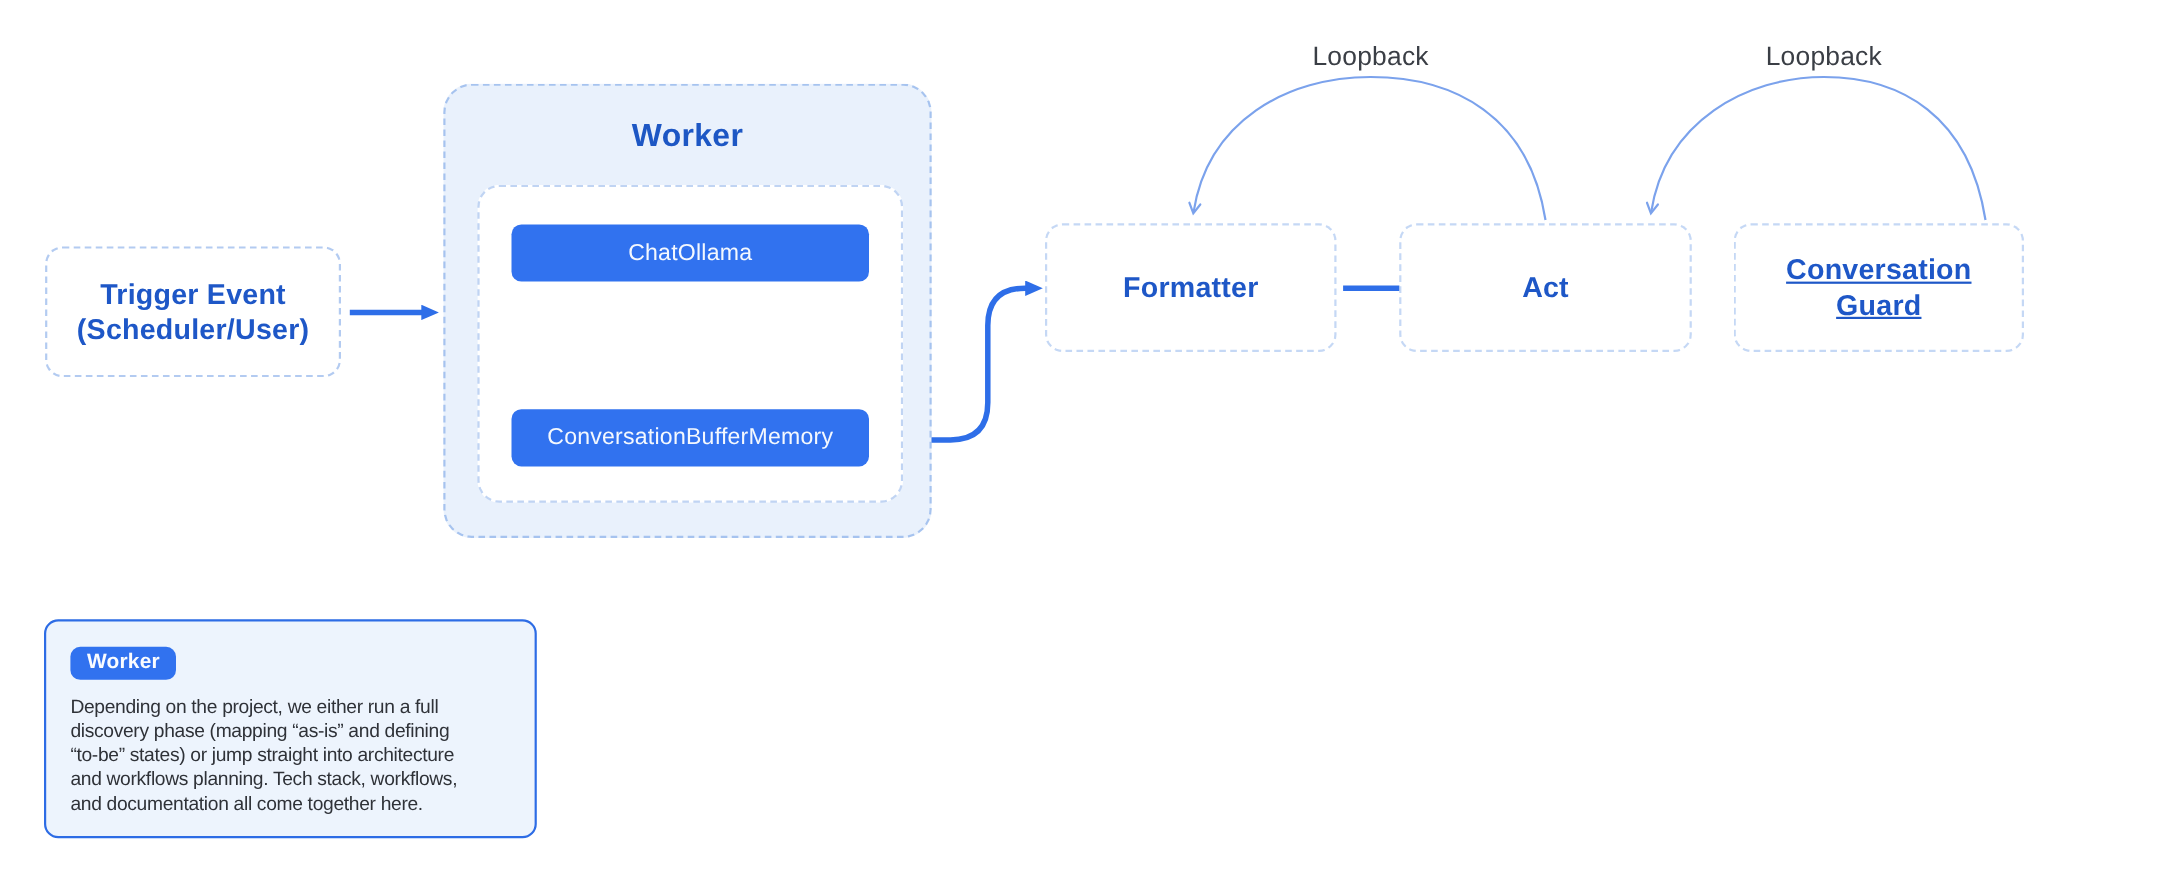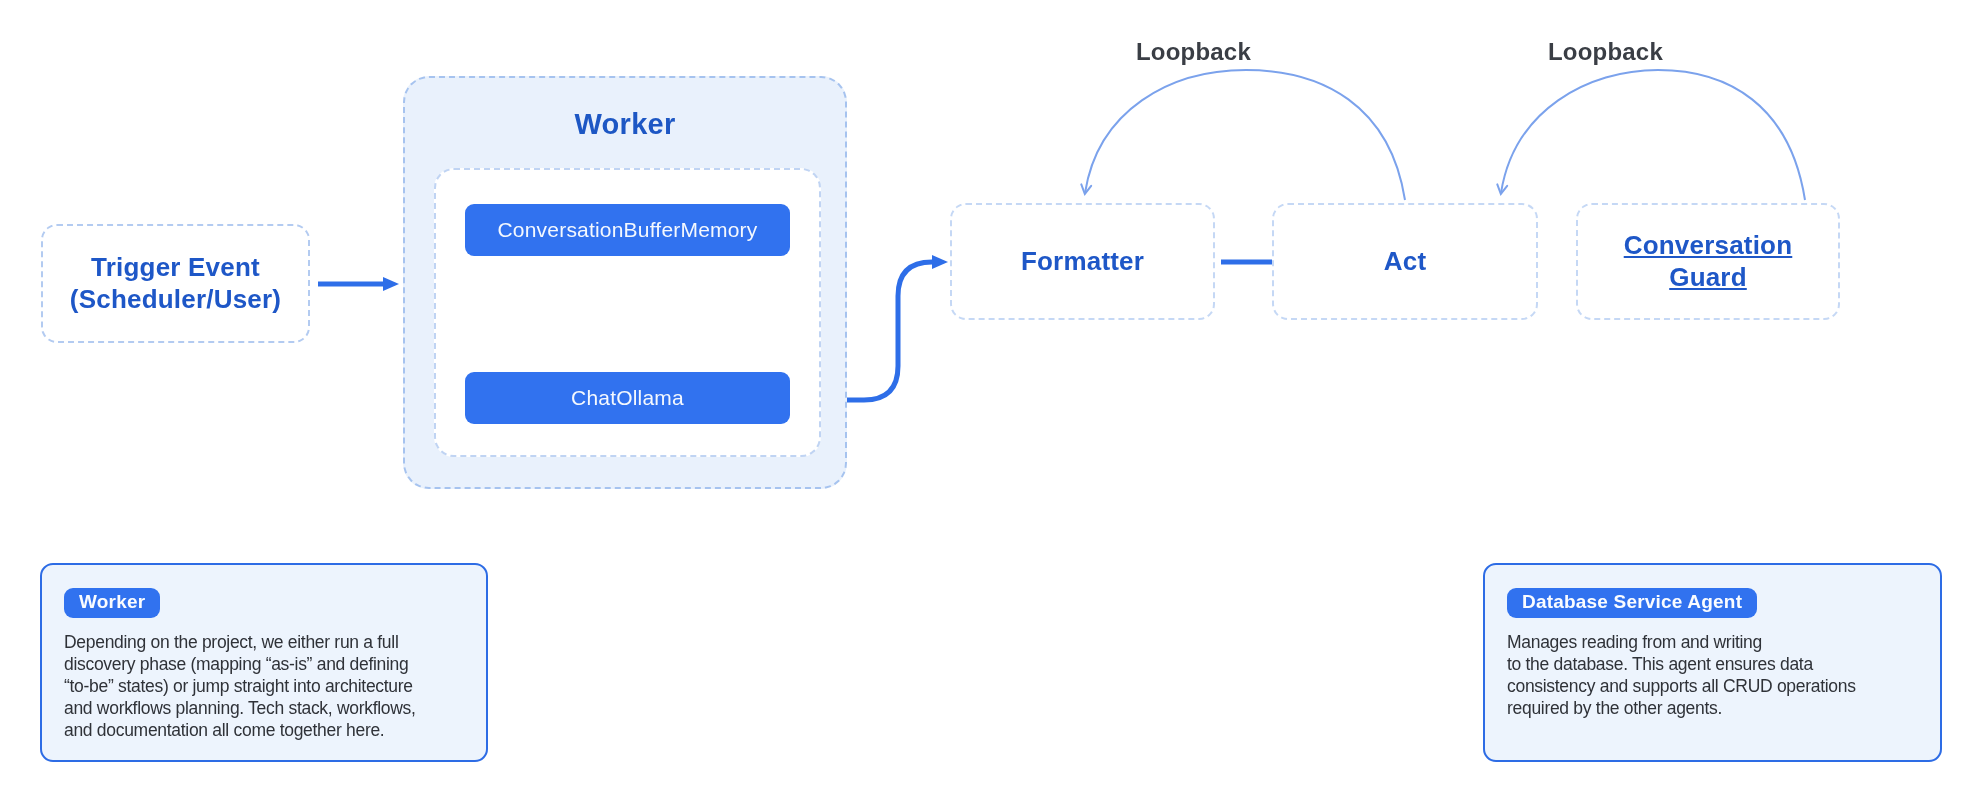--- a/index.html
+++ b/index.html
@@ -38,22 +38,22 @@
     padding:34px 29px 31px 29px;
   }
   .module{
     height:52px;border-radius:9px;background:#3172ef;
     display:flex;align-items:center;justify-content:center;
     color:#f4f8fe;font-size:21px;font-weight:500;letter-spacing:.2px;
   }
 
   
   .loopback{
-    position:absolute;top:38px;width:220px;text-align:left;
-    color:#3a3e45;font-size:24px;font-weight:700;letter-spacing:.2px;
+    position:absolute;top:38px;width:220px;text-align:center;
+    color:#3a3e45;font-size:24px;font-weight:400;letter-spacing:.2px;
   }
   .loopback.l1{left:1136px;}
   .loopback.l2{left:1548px;}
 
   
   .card{
     position:absolute;top:563px;height:199px;box-sizing:border-box;
     background:#edf4fd;border:2px solid #2d6ce5;border-radius:13px;
     padding:23px 22px;
   }
@@ -99,22 +99,22 @@
   </svg>
 
   <div class="node trigger">
     <span class="pre">Trigger Event
 (Scheduler/User)</span>
   </div>
 
   <div class="worker">
     <div class="worker-title">Worker</div>
     <div class="worker-inner">
+      <div class="module">ChatOllama</div>
       <div class="module">ConversationBufferMemory</div>
-      <div class="module">ChatOllama</div>
     </div>
   </div>
 
   <div class="node formatter">
     <span>Formatter</span>
   </div>
 
   <div class="node act">
     <span>Act</span>
   </div>
@@ -131,21 +131,14 @@
     <span class="badge">Worker</span>
     <p class="card-text pre">Depending on the project, we either run a full
 discovery phase (mapping “as-is” and defining
 “to-be” states) or jump straight into architecture
 and workflows planning. Tech stack, workflows,
 and documentation all come together here.</p>
   </div>
 
 
 
-  <div class="card" style="left:1483px;width:459px;">
-    <span class="badge">Database Service Agent</span>
-    <p class="card-text pre">Manages reading from and writing
-to the database. This agent ensures data
-consistency and supports all CRUD operations
-required by the other agents.</p>
-  </div>
 
 </div>
 
 </body></html>

